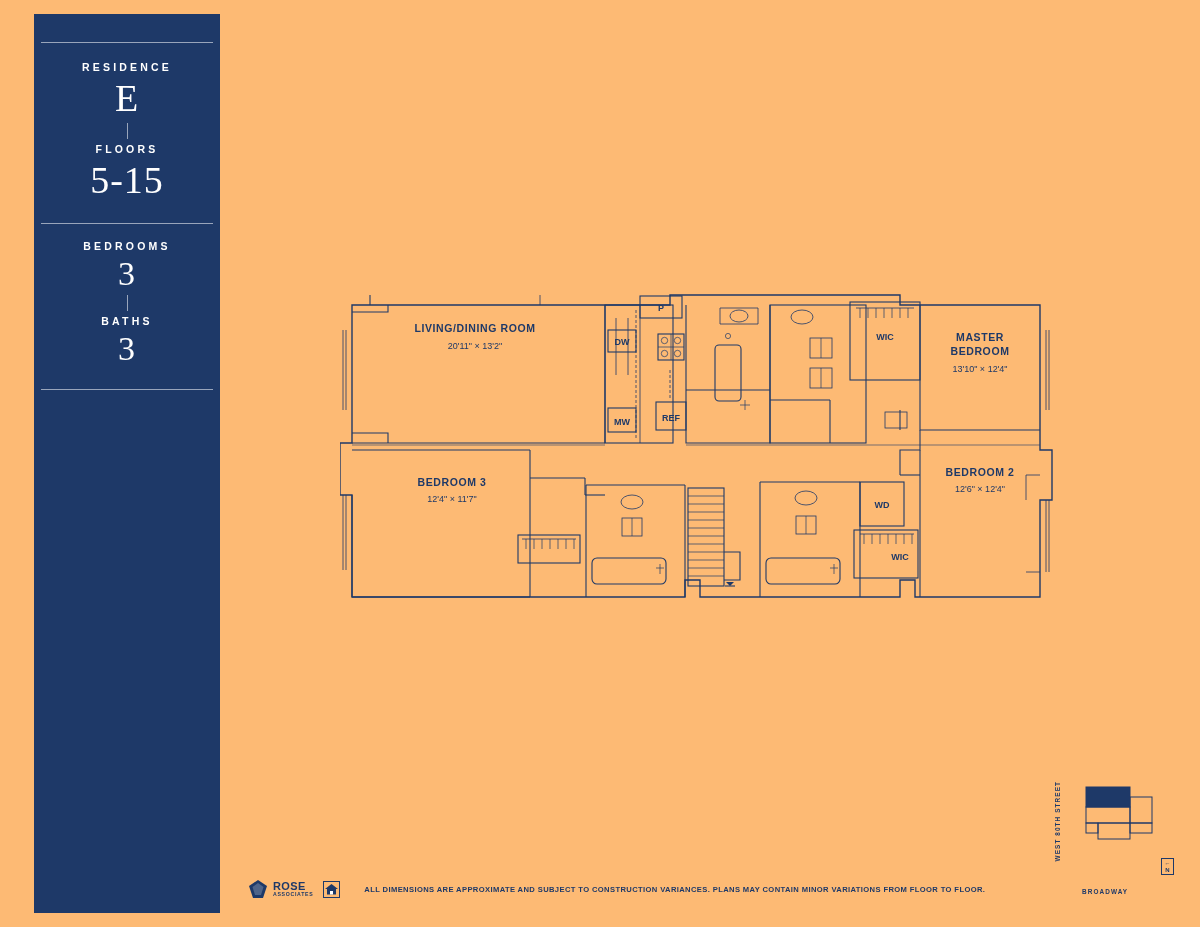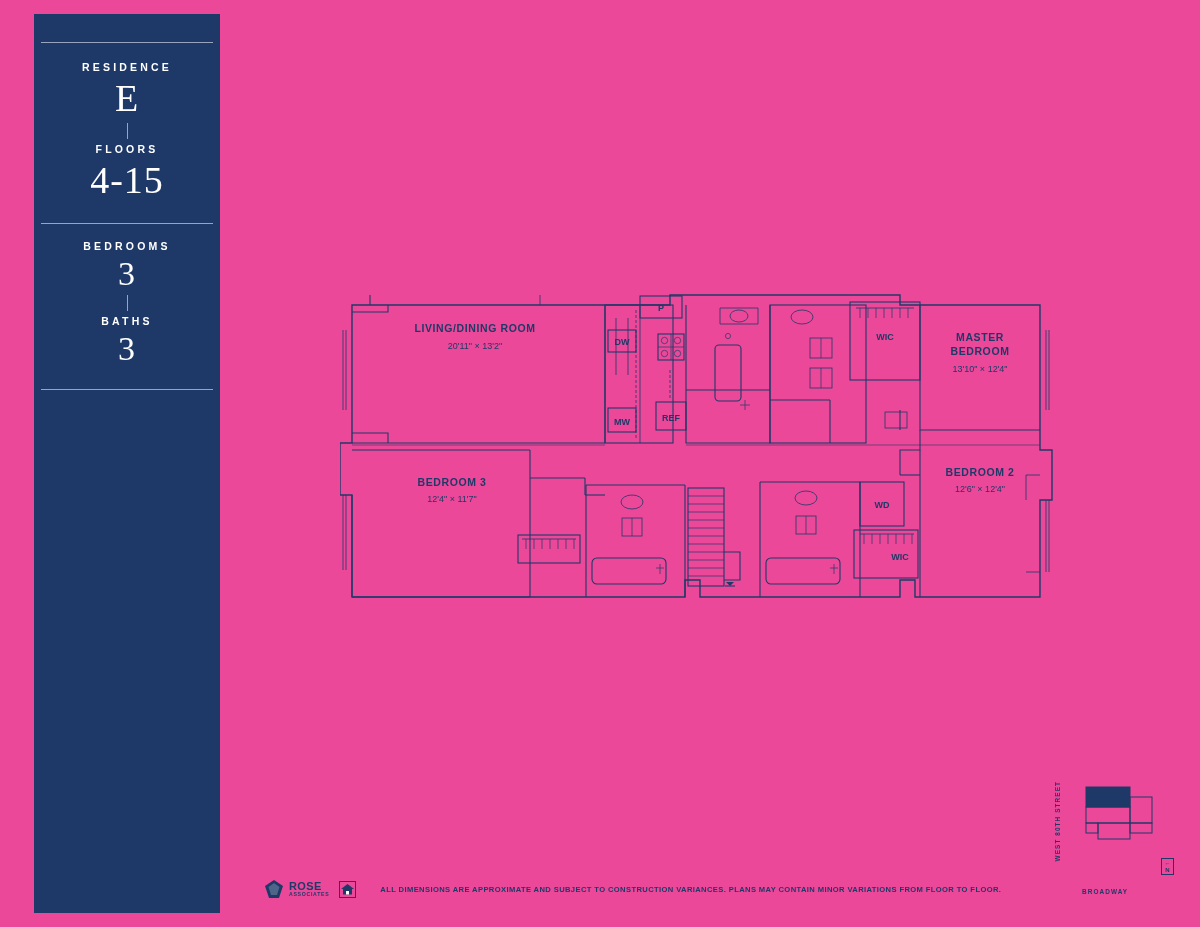--- a/index.html
+++ b/index.html
@@ -6,21 +6,21 @@
   html, body {
     margin: 0; padding: 0;
     width: 1200px; height: 927px;
     background: #ffffff;
     font-family: "Liberation Sans", sans-serif;
     overflow: hidden;
   }
   #page {
     position: relative;
     width: 1200px; height: 927px;
-    background: #ec4899;
+    background: #fdba74;
   }
 
   
   .sidebar {
     position: absolute;
     left: 34px; top: 14px;
     width: 186px; height: 899px;
     background: #1e3968;
     color: #ffffff;
     display: flex;
@@ -88,21 +88,21 @@
   .plan {
     position: absolute;
     left: 340px; top: 290px;
     width: 740px; height: 315px;
   }
   .plan svg { display: block; }
 
   
   .footer {
     position: absolute;
-    left: 264px; bottom: 28px;
+    left: 248px; bottom: 28px;
     display: flex; align-items: center; gap: 10px;
   }
   .rose-mark {
     display: flex; align-items: center; gap: 5px;
   }
   .rose-text { line-height: 1.05; }
   .rose-text .r1 {
     font-size: 11px; font-weight: 700; color: #1e3968; letter-spacing: 0.4px;
   }
   .rose-text .r2 {
@@ -161,21 +161,21 @@
     <div style="height:18px"></div>
     <div class="block">
       <div class="sb-label">RESIDENCE</div>
       <div class="sb-value" style="margin-top:6px">E</div>
     </div>
 
     <div class="sb-tick"></div>
 
     <div class="block">
       <div class="sb-label">FLOORS</div>
-      <div class="sb-value" style="margin-top:6px">4-15</div>
+      <div class="sb-value" style="margin-top:6px">5-15</div>
     </div>
 
     <div style="height:22px"></div>
     <div class="sb-rule"></div>
     <div style="height:16px"></div>
 
     <div class="block">
       <div class="sb-label">BEDROOMS</div>
       <div class="sb-value small" style="margin-top:4px">3</div>
     </div>

